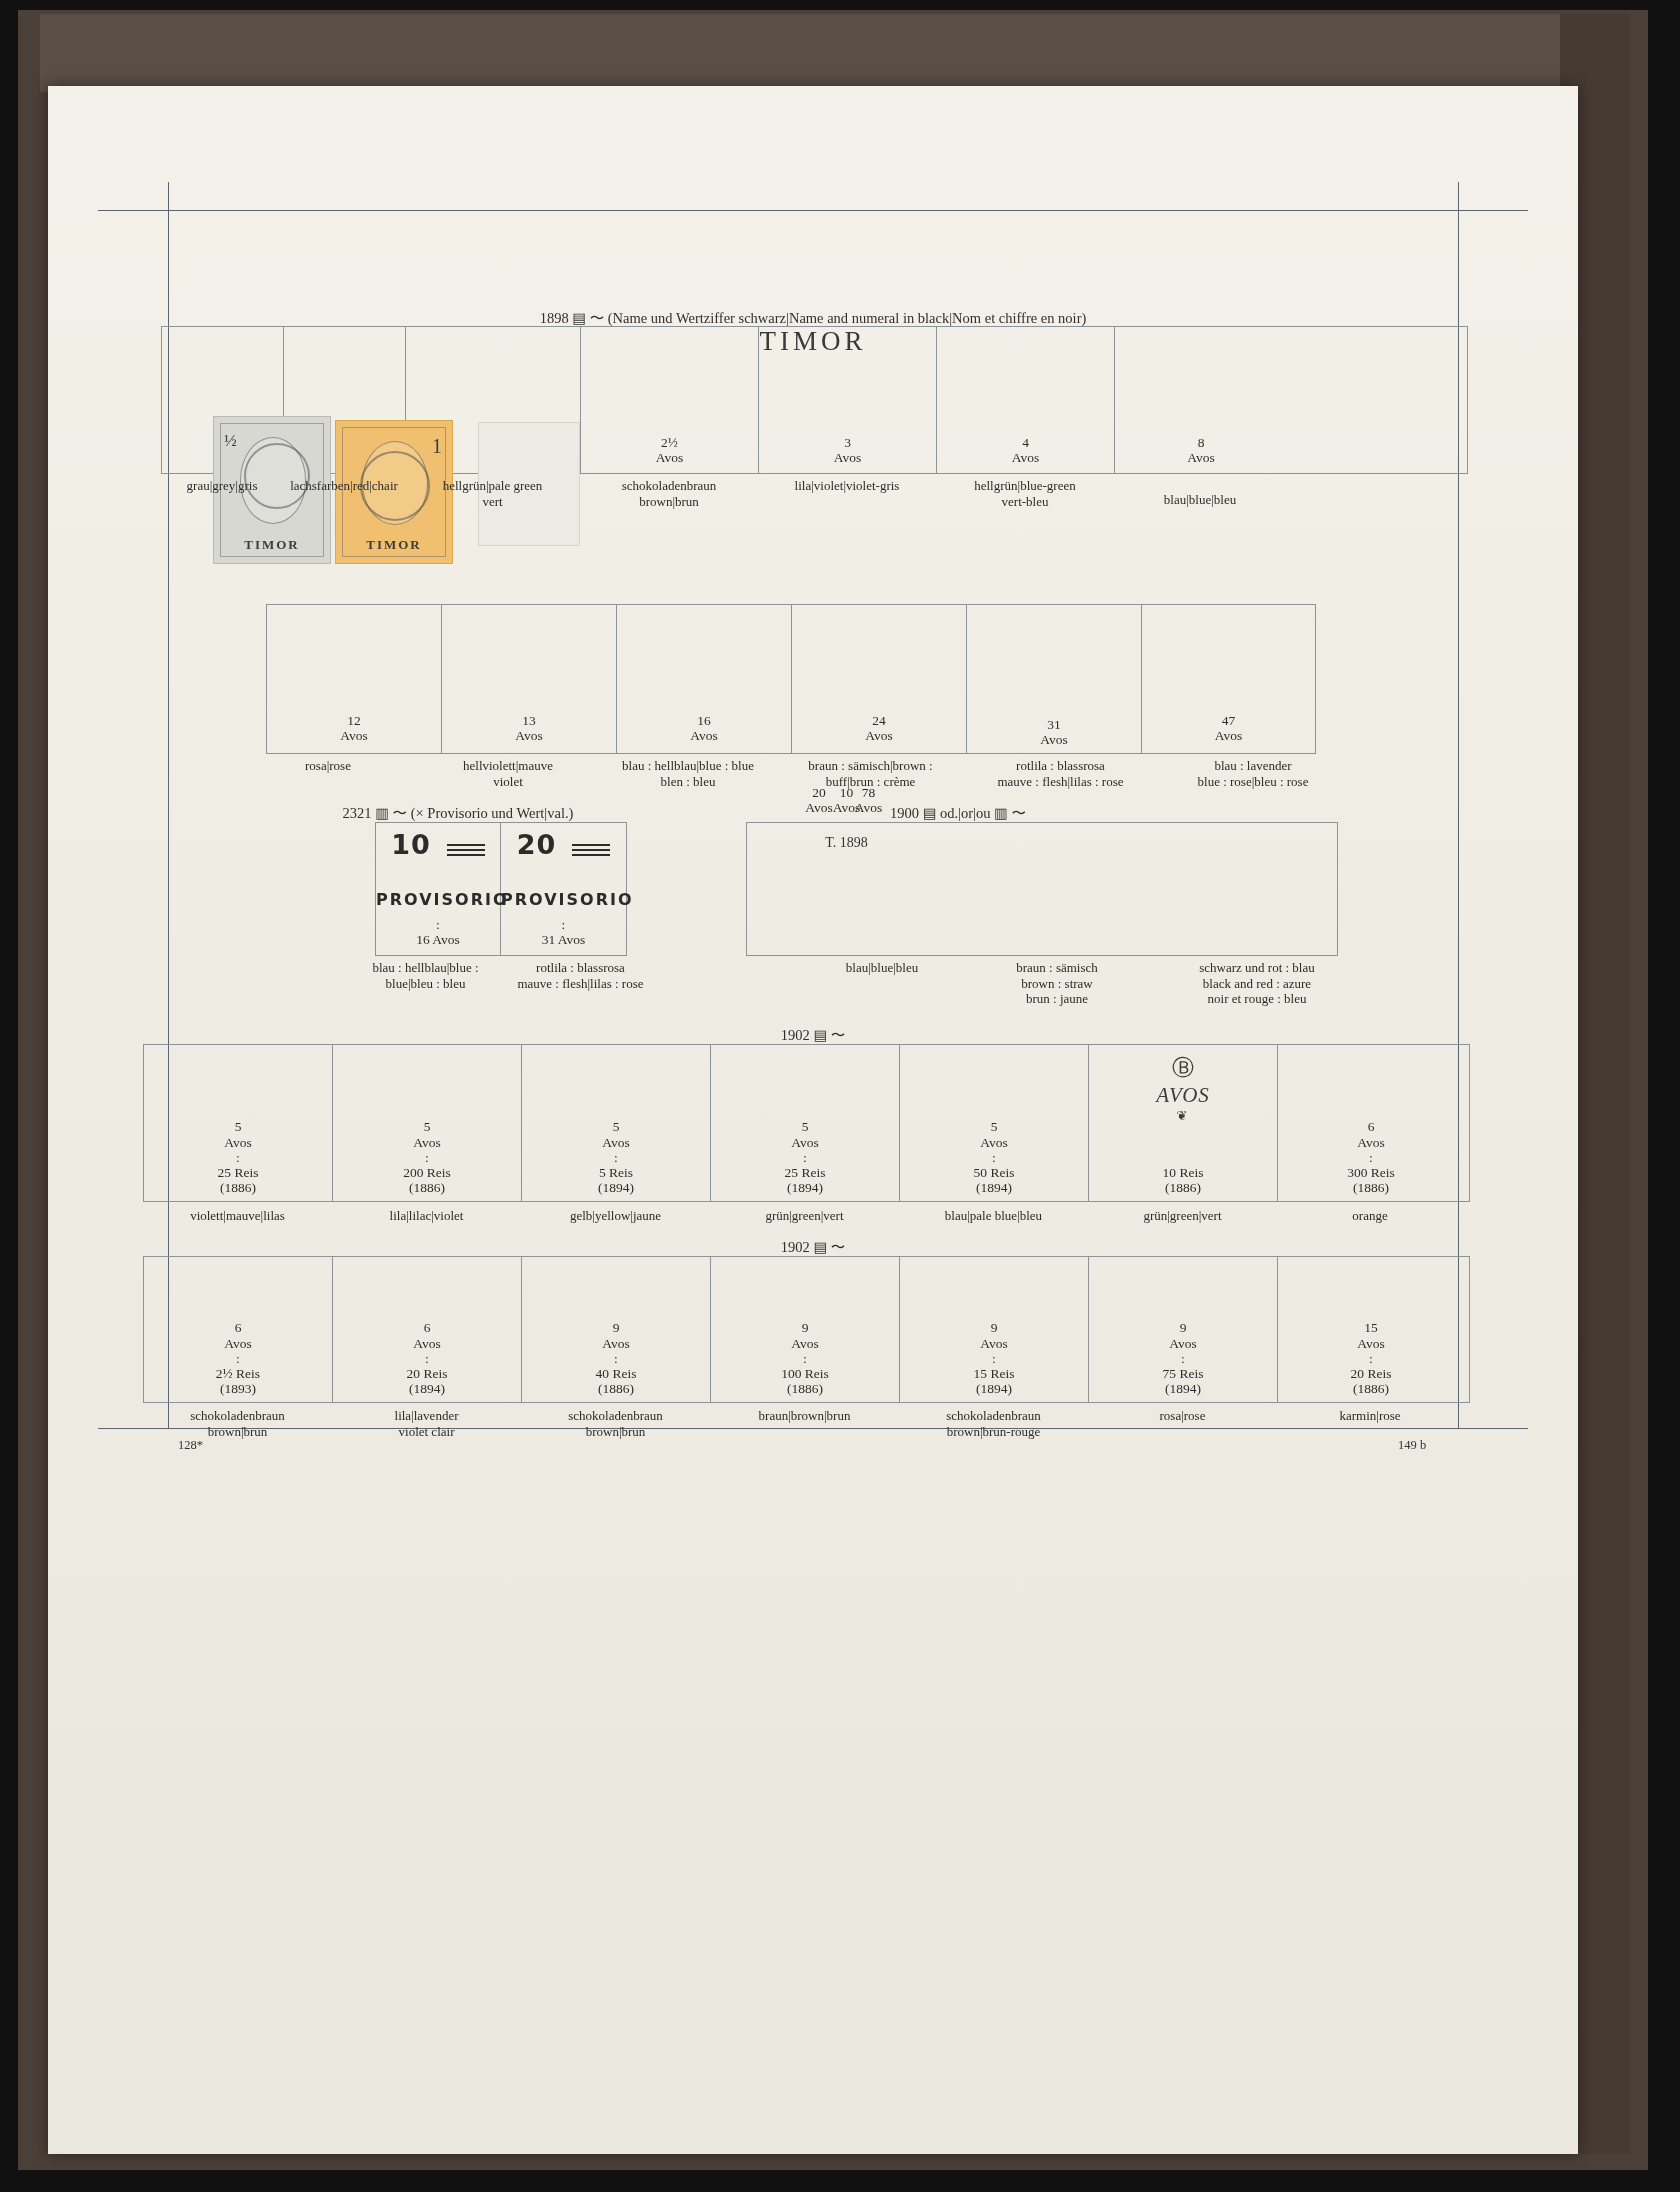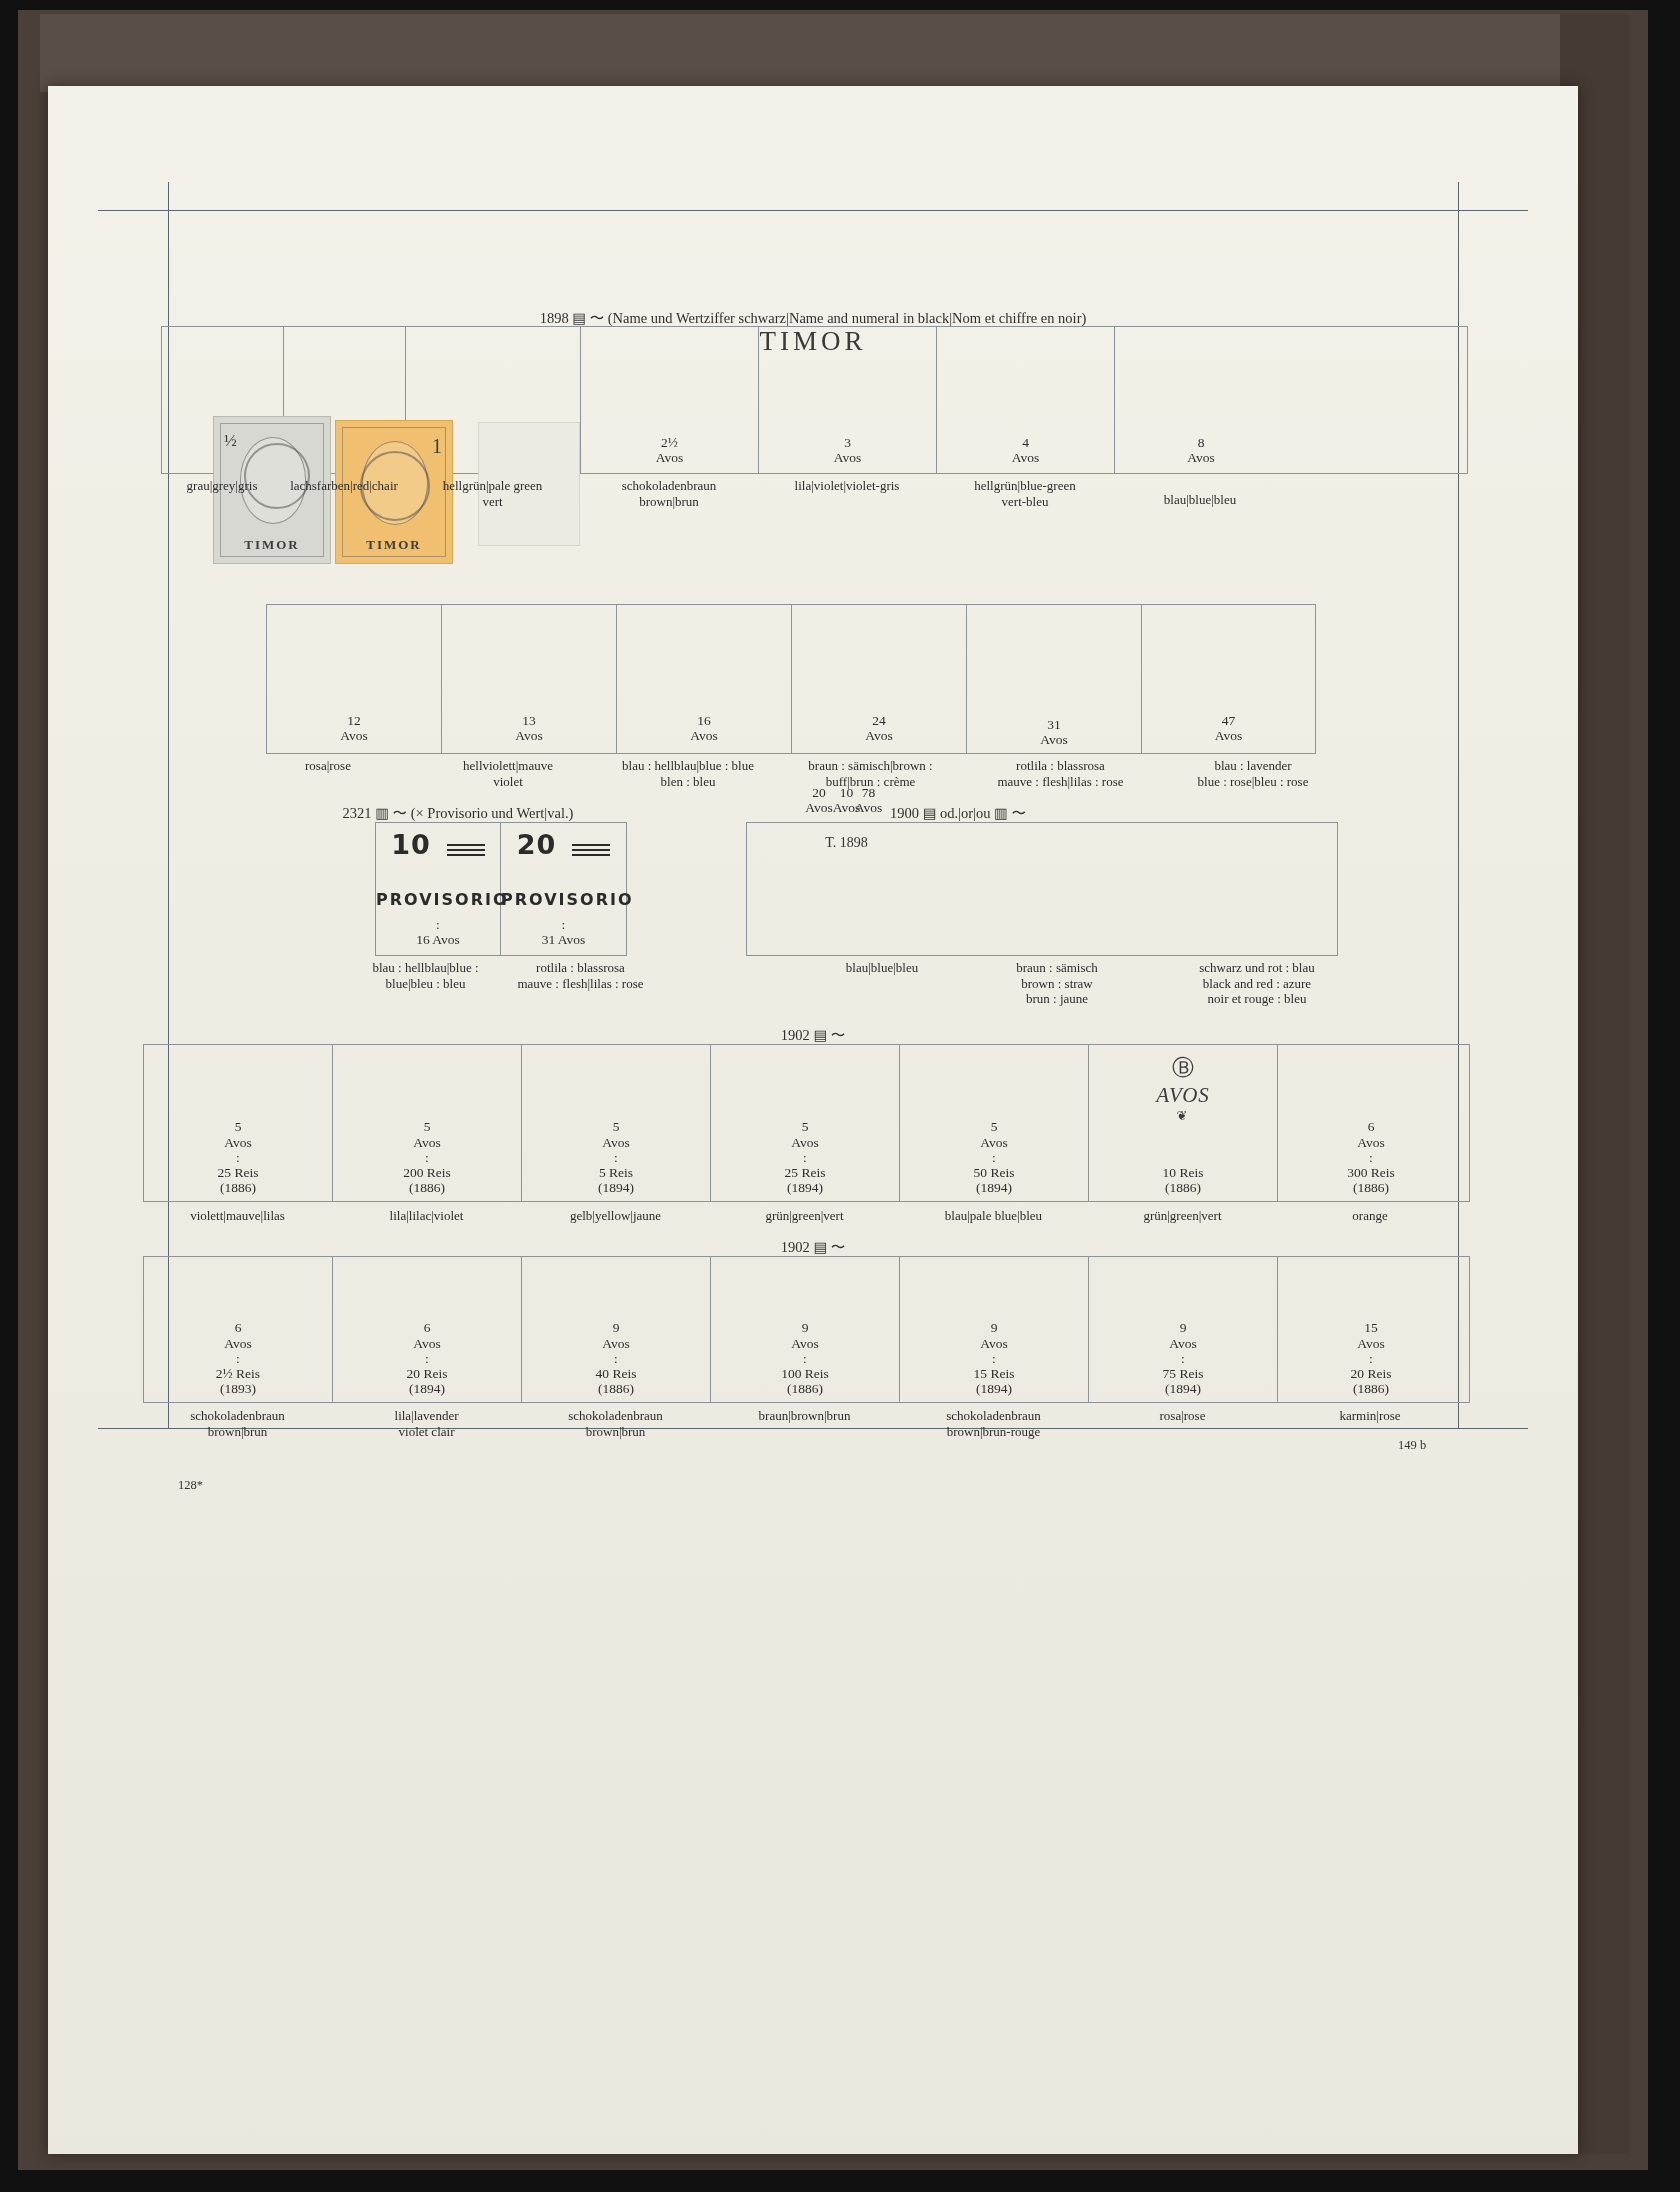--- a/index.html
+++ b/index.html
@@ -389,16 +389,16 @@
 violet clair</div>
       <div class="c" style="width:189px;white-space:pre-line">schokoladenbraun
 brown|brun</div>
       <div class="c" style="width:189px;white-space:pre-line">braun|brown|brun</div>
       <div class="c" style="width:189px;white-space:pre-line">schokoladenbraun
 brown|brun-rouge</div>
       <div class="c" style="width:189px;white-space:pre-line">rosa|rose</div>
       <div class="c" style="width:186px;white-space:pre-line">karmin|rose</div>
     </div>
 
-    <div class="folio" style="left:130px;top:1352px;margin-top:40px;">128*</div>
+    <div class="folio" style="left:130px;top:1352px;">128*</div>
     <div class="folio" style="left:1350px;top:1352px;">149 b</div>
   </div>
 </div>
 
 </body></html>

